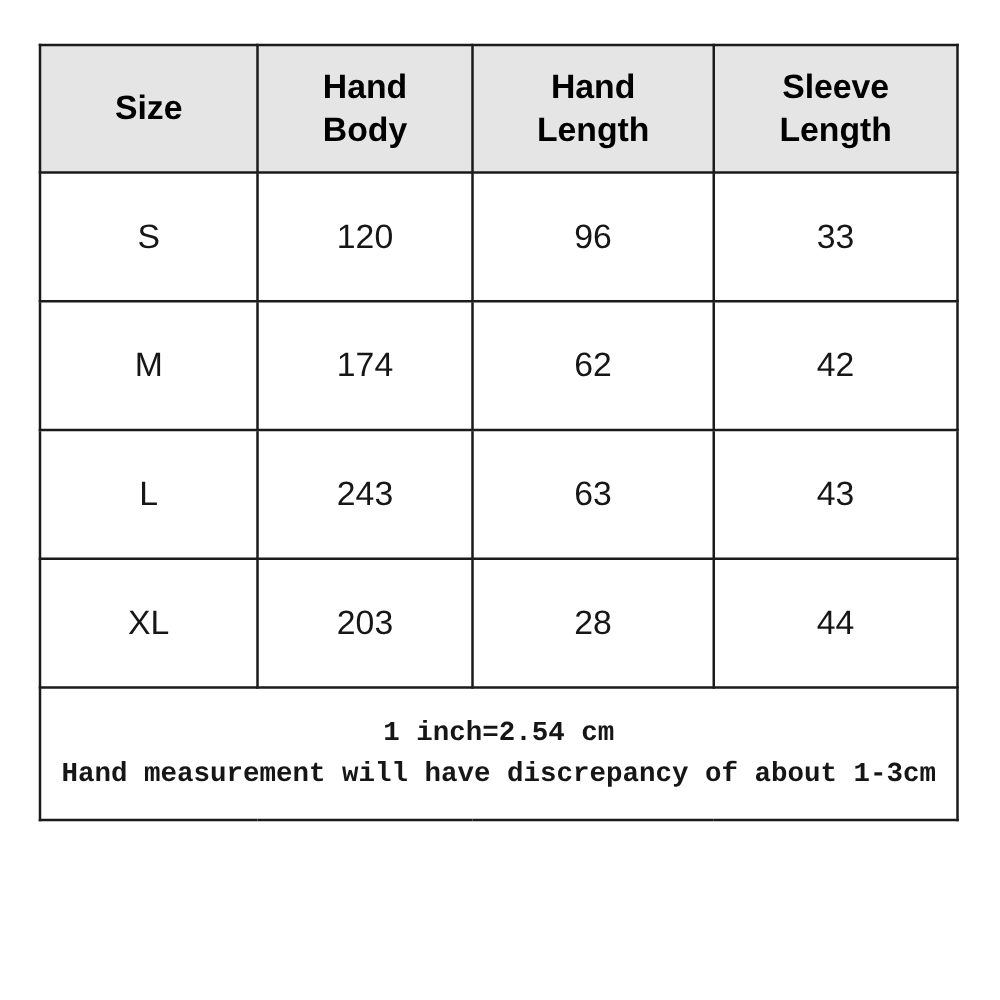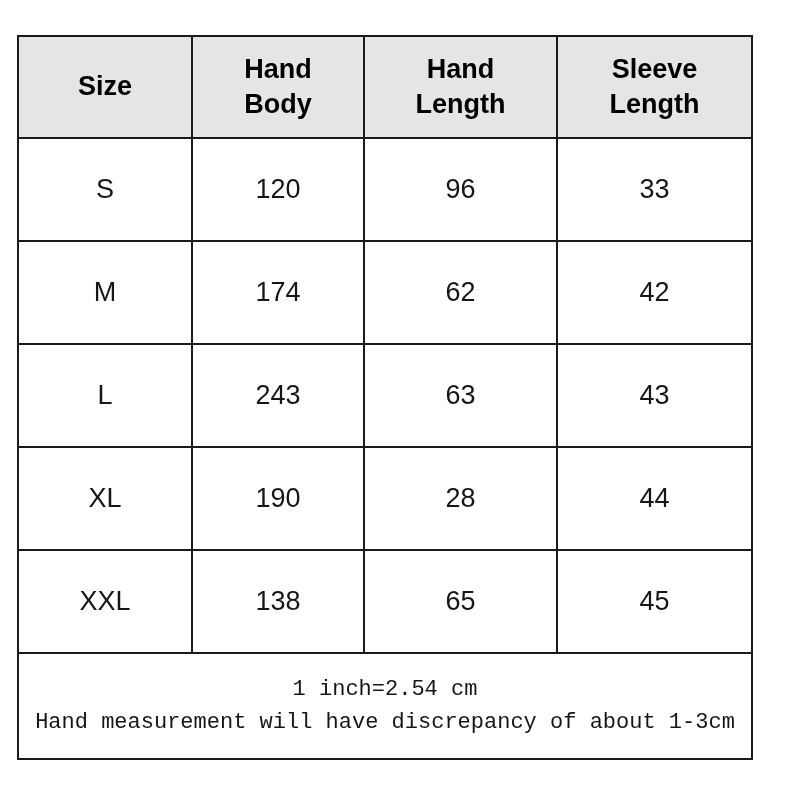--- a/index.html
+++ b/index.html
@@ -12,21 +12,21 @@
   body{
     width:800px;height:800px;
     background:var(--page-bg);
     font-family:"Liberation Sans",sans-serif;
     color:var(--text);
   }
   .page{
     position:relative;width:800px;height:800px;overflow:hidden;
   }
   table.size-chart{
-    position:absolute;left:17px;top:35px;
+    position:absolute;left:31px;top:35px;
     width:734px;
     border-collapse:collapse;
     table-layout:fixed;
     border-radius:23px;
   }
   table.size-chart th,
   table.size-chart td{
     border:2px solid var(--border);
     text-align:center;
     vertical-align:middle;
@@ -45,21 +45,21 @@
     height:101px;
     font-size:27px;
     font-weight:normal;
     background:#ffffff;
   }
   tfoot td{
     height:104px;
     background:#ffffff;
     font-family:"Liberation Mono","DejaVu Sans Mono",monospace;
     font-size:22px;
-    font-weight:normal;
+    font-weight:bold;
     line-height:1.5;
     white-space:nowrap;
   }
 </style>
 </head>
 <body>
 
 <div class="page">
   <table class="size-chart">
     <colgroup>
@@ -102,29 +102,23 @@
         <td>42</td>
       </tr>
       <tr>
         <td>L</td>
         <td>243</td>
         <td>63</td>
         <td>43</td>
       </tr>
       <tr>
         <td>XL</td>
-        <td>190</td>
+        <td>203</td>
         <td>28</td>
         <td>44</td>
-      </tr>
-      <tr>
-        <td>XXL</td>
-        <td>138</td>
-        <td>65</td>
-        <td>45</td>
       </tr>
     </tbody>
     <tfoot>
       <tr>
         <td colspan="4">
           <div>1 inch=2.54 cm</div>
           <div>Hand measurement will have discrepancy of about 1-3cm</div>
         </td>
       </tr>
     </tfoot>

